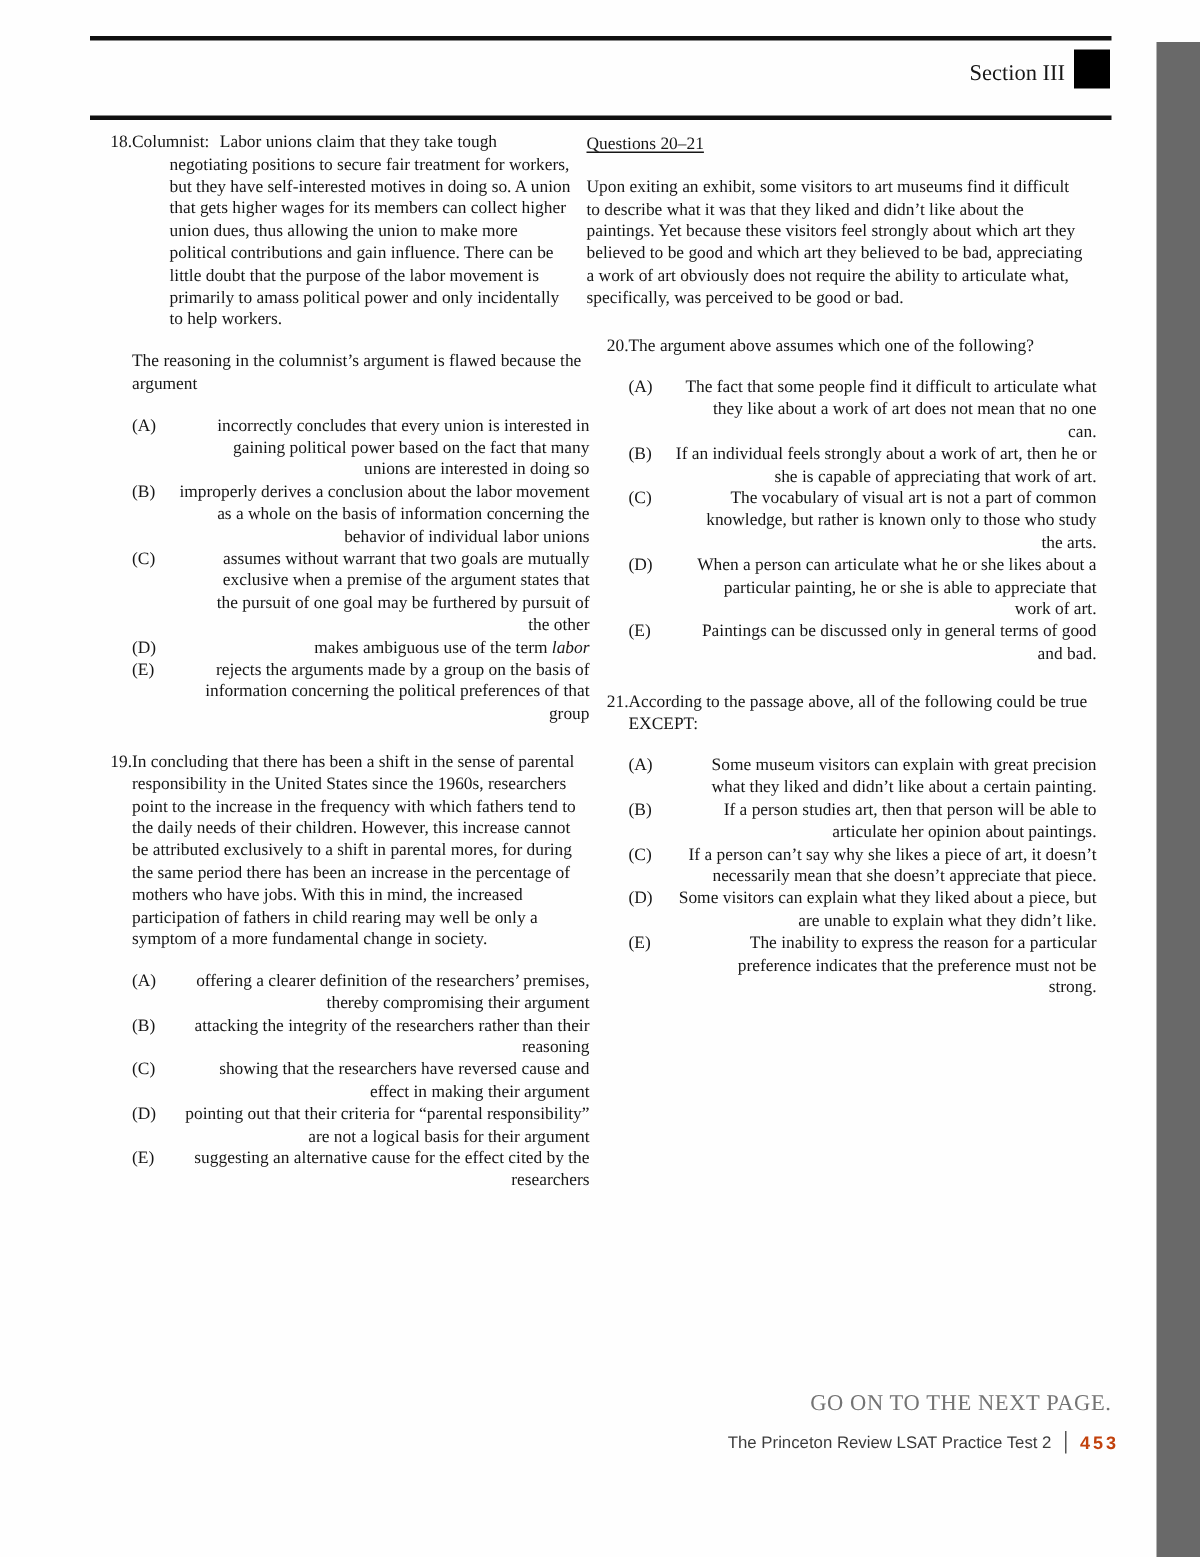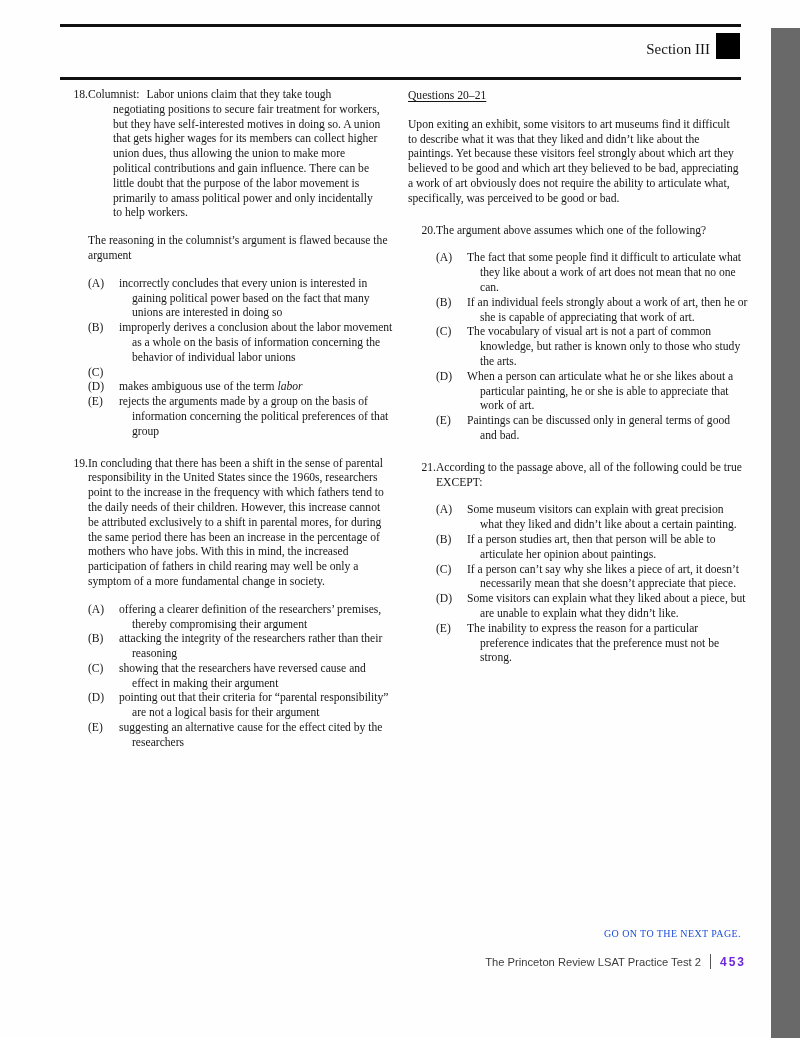--- a/index.html
+++ b/index.html
@@ -32,63 +32,63 @@
     position: absolute; top: 28px; right: 0; bottom: 0;
     width: 29px; background: #696969;
   }
 
   .col {
     position: absolute;
     font-size: 11.6px;
     line-height: 14.8px;
   }
   .col-left  { left: 63px;  top: 88px; width: 330px; }
-  .col-right { left: 408px; top: 89px; width: 340px; }
+  .col-right { left: 391px; top: 89px; width: 340px; }
 
   .question { margin-bottom: 17px; }
   .q-row { display: flex; }
   .q-num { width: 25px; flex-shrink: 0; text-align: right; }
   .col-right .q-num { width: 28px; }
   .q-body { flex: 1; min-width: 0; }
 
   .stimulus { margin-bottom: 13px; }
   .stim-hang { padding-left: 25px; text-indent: -25px; width: 268px; }
   .lead-in { margin-right: 7px; margin-top: 20px; }
   .prompt { margin-bottom: 13px; }
 
   .choice { display: flex; }
   .choice-label { width: 31px; flex-shrink: 0; }
-  .choice-text { flex: 1; min-width: 0; padding-left: 13px; text-indent: -13px; }
+  .choice-text { flex: 1; min-width: 0; padding-left: 13px; text-indent: -13px; text-align: right; }
 
   .group-header {
     text-decoration: underline;
     text-underline-offset: 2px;
     margin-bottom: 14px;
   }
   .passage { width: 332px; margin-bottom: 17px; }
 
   .go-on {
     position: absolute; top: 928px; right: 59px;
     font-family: "Liberation Serif", serif;
-    font-size: 10px; letter-spacing: 0.4px;
-    color: #1d4ed8;
+    font-size: 15px; letter-spacing: 0.4px;
+    color: #737373;
   }
   .book-line {
     position: absolute; top: 954px; right: 54px;
     font-family: "Liberation Sans", sans-serif;
     font-size: 11.2px; color: #3c3c3c;
     display: flex; align-items: center;
   }
   .book-divider {
     width: 1px; height: 15px; background: #555;
     margin: 0 9px;
   }
   .page-num {
     font-weight: bold; font-size: 12px;
-    letter-spacing: 2px; color: #6d28d9;
+    letter-spacing: 2px; color: #c2410c;
   }
 </style>
 </head>
 <body>
 
 <div class="page">
 
   <div class="rule rule-top"></div>
   <div class="section-label">Section III</div>
   <div class="section-square"></div>
@@ -107,20 +107,21 @@
             <div class="choice">
               <span class="choice-label">(A)</span>
               <span class="choice-text">incorrectly concludes that every union is interested in gaining political power based on the fact that many unions are interested in doing so</span>
             </div>
             <div class="choice">
               <span class="choice-label">(B)</span>
               <span class="choice-text">improperly derives a conclusion about the labor movement as a whole on the basis of information concerning the behavior of individual labor unions</span>
             </div>
             <div class="choice">
               <span class="choice-label">(C)</span>
+              <span class="choice-text">assumes without warrant that two goals are mutually exclusive when a premise of the argument states that the pursuit of one goal may be furthered by pursuit of the other</span>
             </div>
             <div class="choice">
               <span class="choice-label">(D)</span>
               <span class="choice-text"><span>makes ambiguous use of the term </span><i>labor</i></span>
             </div>
             <div class="choice">
               <span class="choice-label">(E)</span>
               <span class="choice-text">rejects the arguments made by a group on the basis of information concerning the political preferences of that group</span>
             </div>
           </div>

